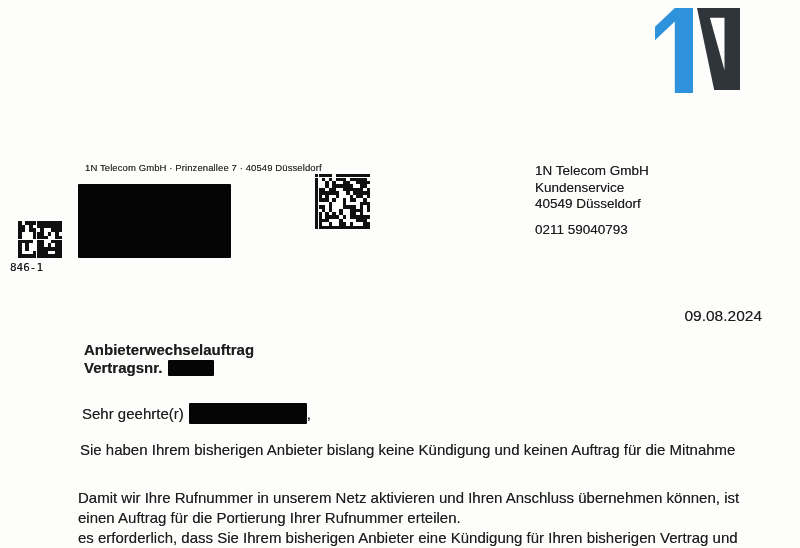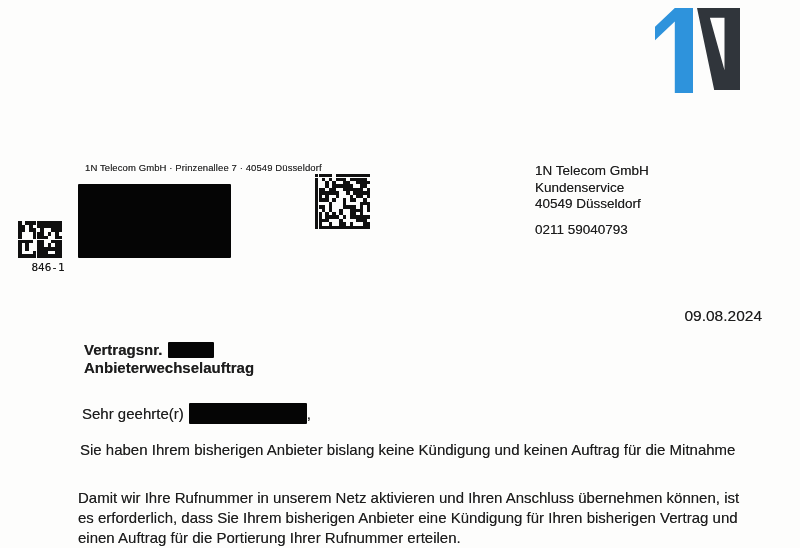--- a/index.html
+++ b/index.html
@@ -17,21 +17,21 @@
   
   .sender-line{left:85px;top:162px;font-size:9.5px;letter-spacing:.1px;color:#2b2b2b;white-space:nowrap;}
   
   .redact{background:#050505;border-radius:1px;}
   .redact-recipient{left:78px;top:184px;width:153px;height:74px;}
   
   .dm{position:absolute;}
   .dm i{position:absolute;background:#101010;}
   .dm-center{left:315px;top:174px;width:55px;height:55px;}
   .dm-left{left:18px;top:221px;width:45px;height:37px;}
-  .dm-left-label{left:18px;top:261px;width:60px;text-align:center;
+  .dm-left-label{left:10px;top:261px;width:60px;text-align:left;
     font-family:"DejaVu Sans Mono","Liberation Mono",monospace;font-size:11px;color:#161616;}
   
   .addr{left:535px;top:163px;font-size:13.5px;line-height:16.6px;white-space:nowrap;}
   .addr .phone{margin-top:9px;}
   
   .date-line{right:38px;top:307px;font-size:15.5px;white-space:nowrap;}
   
   .subject{left:84px;top:341px;font-size:15px;line-height:17.5px;font-weight:bold;white-space:nowrap;}
   .redact-contract{display:inline-block;width:46px;height:16px;vertical-align:-3px;margin-left:6px;}
   
@@ -320,29 +320,29 @@
 <div class="abs scan addr">
   <div>1N Telecom GmbH</div>
   <div>Kundenservice</div>
   <div>40549 Düsseldorf</div>
   <div class="phone">0211 59040793</div>
 </div>
 
 <div class="abs scan date-line">09.08.2024</div>
 
 <div class="abs scan subject">
+  <div>Anbieterwechselauftrag</div>
   <div><span>Vertragsnr.</span><span class="redact redact-contract"></span>
   </div>
-  <div>Anbieterwechselauftrag</div>
 </div>
 
 <div class="abs scan salutation"><span>Sehr geehrte(r)</span><span class="redact redact-name"></span><span>,</span>
 </div>
 
 <div class="abs scan para para-1">
   <div>Sie haben Ihrem bisherigen Anbieter bislang keine Kündigung und keinen Auftrag für die Mitnahme</div>
 </div>
 
 <div class="abs scan para para-2">
   <div>Damit wir Ihre Rufnummer in unserem Netz aktivieren und Ihren Anschluss übernehmen können, ist</div>
+  <div>einen Auftrag für die Portierung Ihrer Rufnummer erteilen.</div>
   <div>es erforderlich, dass Sie Ihrem bisherigen Anbieter eine Kündigung für Ihren bisherigen Vertrag und</div>
-  <div>einen Auftrag für die Portierung Ihrer Rufnummer erteilen.</div>
 </div>
 
 </body></html>

